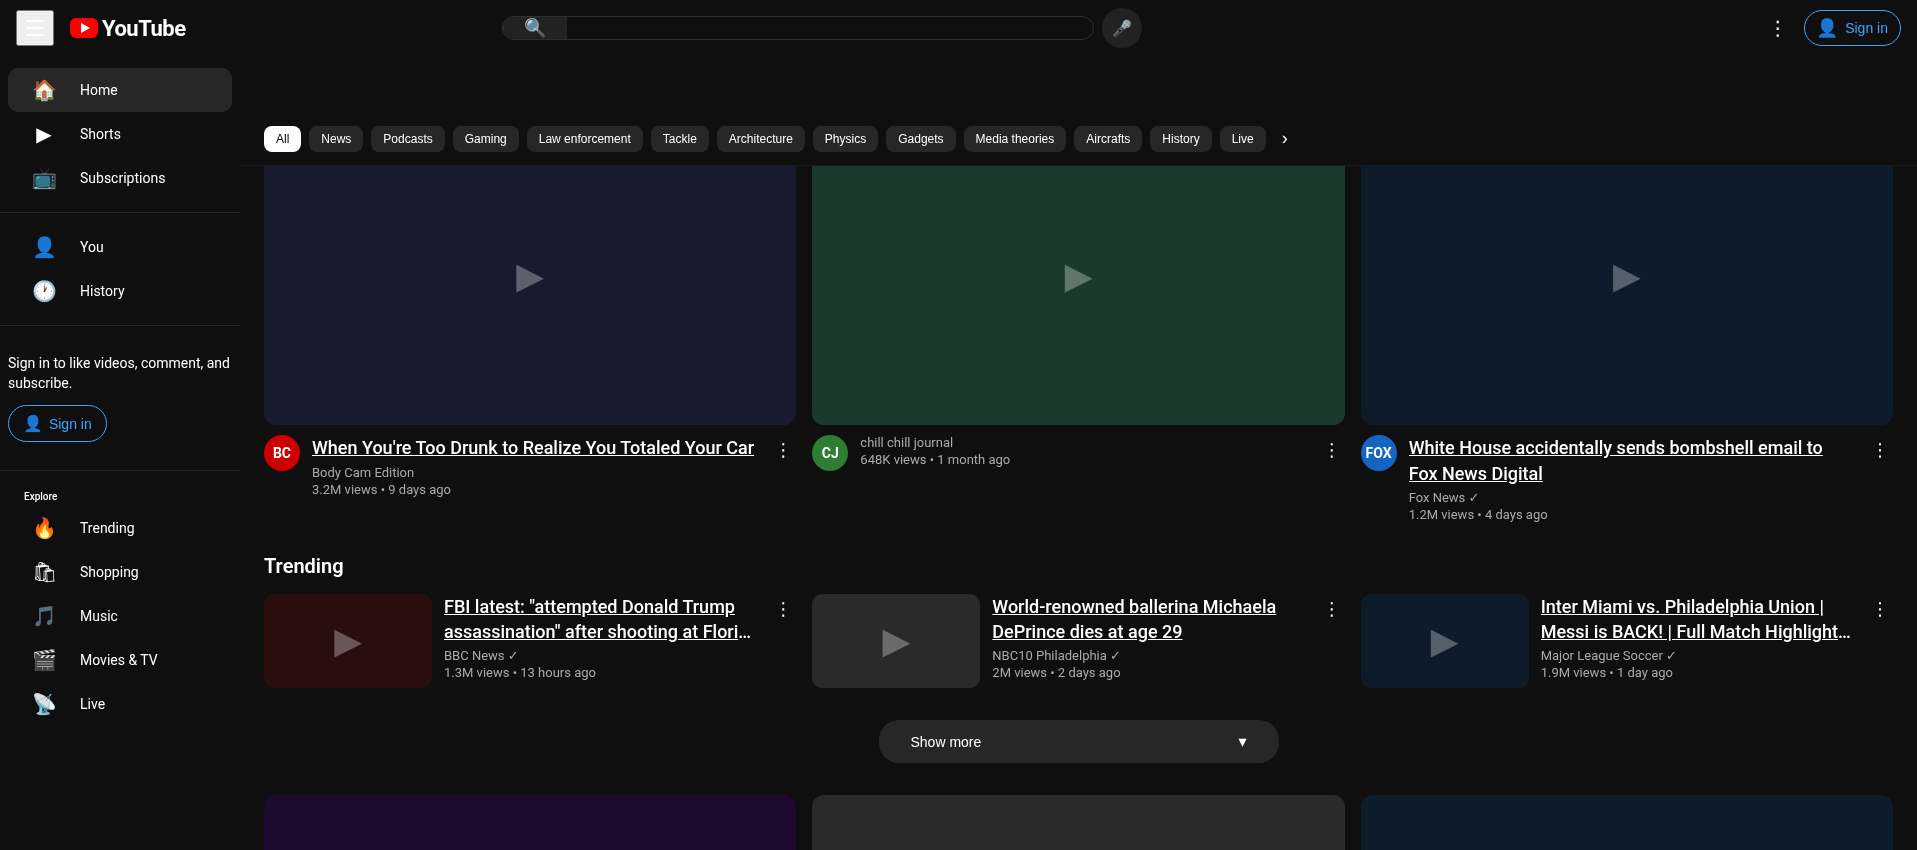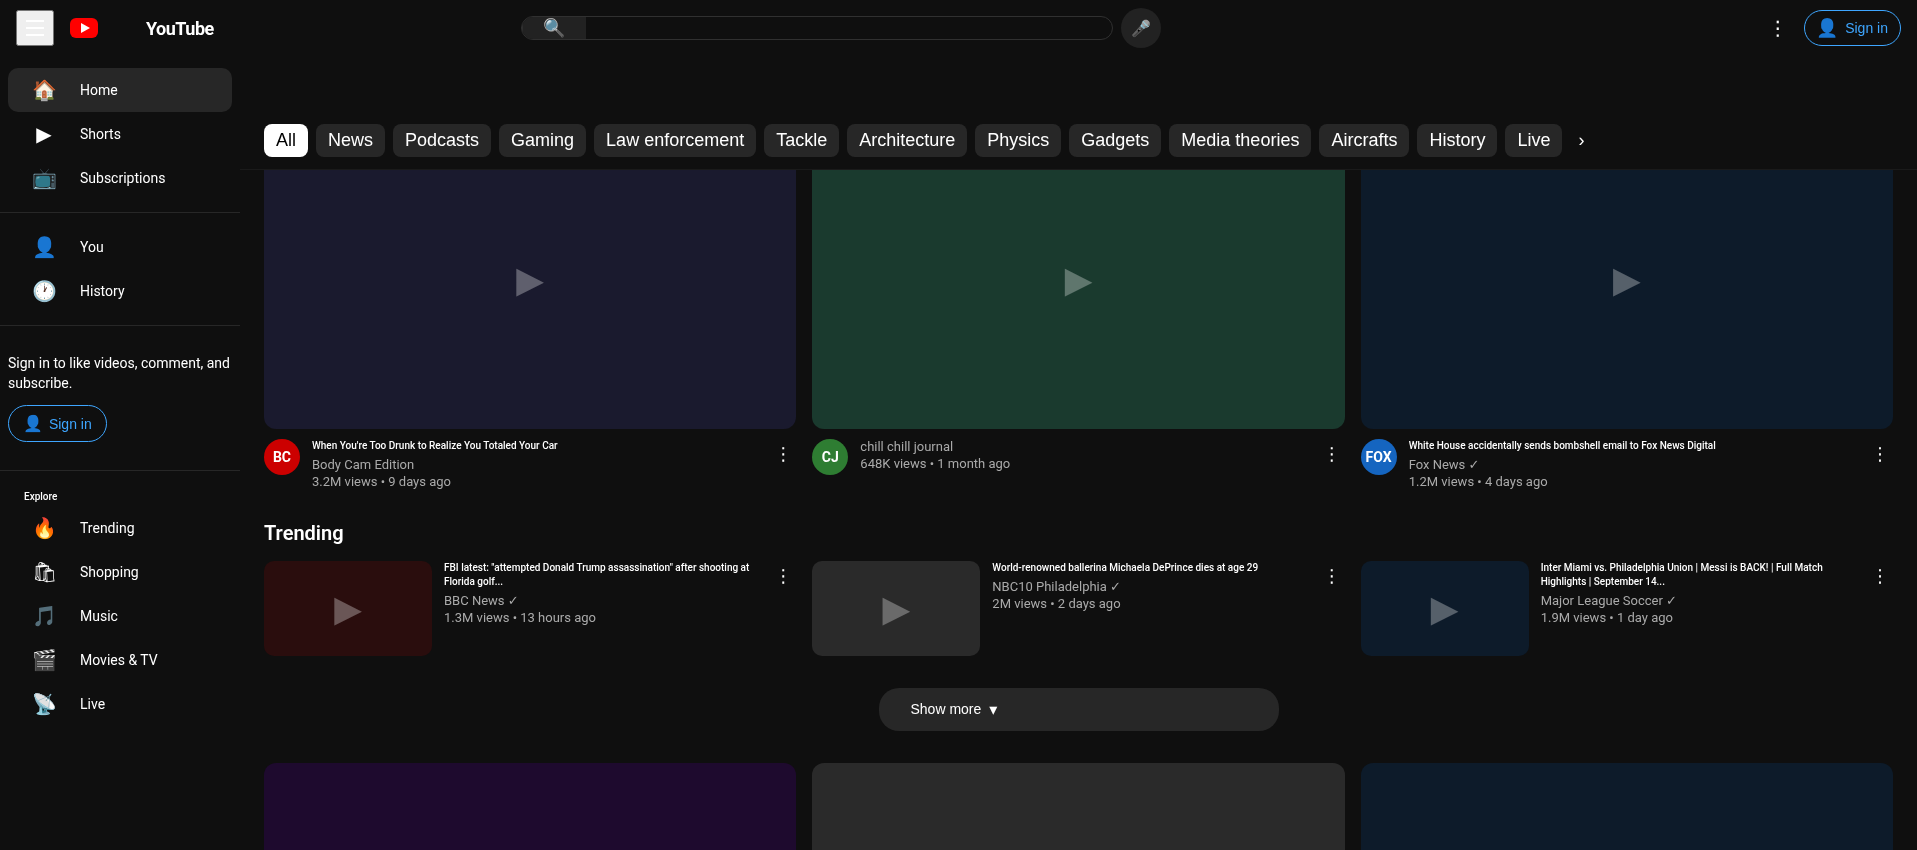--- a/index.html
+++ b/index.html
@@ -11,21 +11,21 @@
     .main-layout { display: flex; flex: 1; overflow: hidden; }
     .sidebar { width: 240px; min-width: 240px; background: #0f0f0f; overflow-y: auto; padding: 12px 0; }
     .content { flex: 1; overflow-y: auto; padding: 0; }
 
     
     .header-left { display: flex; align-items: center; gap: 16px; }
     .hamburger { display: flex; flex-direction: column; gap: 5px; cursor: pointer; padding: 8px; }
     .hamburger span { display: block; width: 18px; height: 2px; background: #fff; }
     .logo { display: flex; align-items: center; gap: 4px; cursor: pointer; }
     .logo-yt { width: 28px; height: 20px; }
-    .logo-text { color: #fff; font-size: 18px; font-weight: 700; letter-spacing: -0.5px; margin-left: 44px; }
+    .logo-text { color: #fff; font-size: 22px; font-weight: 700; letter-spacing: -0.5px; }
     .header-center { flex: 1; display: flex; align-items: center; gap: 8px; max-width: 640px; margin: 0 auto; }
     .search-bar { display: flex; flex: 1; border: 1px solid #303030; border-radius: 40px; overflow: hidden; }
     .search-input { flex: 1; background: #121212; border: none; outline: none; color: #fff; padding: 8px 16px; font-size: 16px; }
     .search-input::placeholder { color: #aaa; }
     .search-btn { background: #222; border: none; border-left: 1px solid #303030; color: #fff; padding: 0 20px; cursor: pointer; font-size: 18px; }
     .mic-btn { background: #222; border: none; border-radius: 50%; width: 40px; height: 40px; display: flex; align-items: center; justify-content: center; cursor: pointer; color: #fff; font-size: 16px; }
     .header-right { display: flex; align-items: center; gap: 8px; margin-left: auto; }
     .icon-btn { background: transparent; border: none; color: #fff; font-size: 20px; cursor: pointer; padding: 8px; border-radius: 50%; }
     .sign-in-btn { display: flex; align-items: center; gap: 6px; border: 1px solid #3ea6ff; border-radius: 20px; padding: 6px 12px; color: #3ea6ff; background: transparent; cursor: pointer; font-size: 14px; font-weight: 500; }
 
@@ -35,47 +35,47 @@
     .sidebar-icon { font-size: 20px; width: 24px; text-align: center; }
     .sidebar-label { font-size: 14px; }
     .sidebar-divider { border: none; border-top: 1px solid #272727; margin: 12px 0; }
     .sidebar-signin-box { padding: 16px 8px; }
     .sidebar-signin-text { font-size: 14px; color: #fff; line-height: 1.4; margin-bottom: 12px; }
     .sidebar-signin-btn { display: flex; align-items: center; gap: 6px; border: 1px solid #3ea6ff; border-radius: 20px; padding: 8px 14px; color: #3ea6ff; background: transparent; cursor: pointer; font-size: 14px; }
     .explore-label { padding: 8px 24px 4px; font-size: 10px; font-weight: 500; color: #fff; }
 
     
     .filter-bar { display: flex; align-items: center; gap: 8px; padding: 12px 24px; overflow-x: hidden; background: #0f0f0f; position: sticky; top: 56px; z-index: 99; border-bottom: 1px solid #1a1a1a; }
-    .filter-chip { padding: 6px 12px; border-radius: 8px; background: #272727; color: #fff; font-size: 18px; cursor: pointer; white-space: nowrap; border: none; }
+    .filter-chip { padding: 6px 12px; border-radius: 8px; background: #272727; color: #fff; font-size: 12px; cursor: pointer; white-space: nowrap; border: none; }
     .filter-chip.active { background: #fff; color: #000; }
     .filter-arrow { background: transparent; border: none; color: #fff; font-size: 18px; cursor: pointer; padding: 4px 8px; }
 
     
     .section { padding: 16px 24px; }
     .section-title { font-size: 20px; font-weight: 600; margin-bottom: 16px; }
 
     .videos-grid { display: grid; grid-template-columns: repeat(3, 1fr); gap: 16px; }
     .video-card { cursor: pointer; }
     .video-thumb { width: 100%; aspect-ratio: 16/9; background: #272727; border-radius: 12px; overflow: hidden; position: relative; margin-bottom: 10px; display: flex; align-items: center; justify-content: center; }
     .video-info { display: flex; gap: 12px; }
     .channel-avatar { width: 36px; height: 36px; border-radius: 50%; background: #555; flex-shrink: 0; display: flex; align-items: center; justify-content: center; font-size: 14px; font-weight: bold; color: #fff; overflow: hidden; }
     .video-details { flex: 1; }
-    .video-title { font-size: 10px; font-weight: 500; line-height: 1.4; margin-bottom: 4px; display: -webkit-box; -webkit-line-clamp: 2; -webkit-box-orient: vertical; overflow: hidden; }
+    .video-title { font-size: 18px; font-weight: 500; line-height: 1.4; margin-bottom: 4px; display: -webkit-box; -webkit-line-clamp: 2; -webkit-box-orient: vertical; overflow: hidden; text-decoration: underline; }
     .video-channel { font-size: 13px; color: #aaa; margin-bottom: 2px; }
     .video-meta { font-size: 13px; color: #aaa; }
     .video-more { background: transparent; border: none; color: #fff; font-size: 18px; cursor: pointer; padding: 4px; align-self: flex-start; flex-shrink: 0; }
 
     
     .trending-list { display: grid; grid-template-columns: repeat(3, 1fr); gap: 16px; }
     .trending-item { display: flex; gap: 12px; cursor: pointer; }
     .trending-thumb { width: 168px; min-width: 168px; aspect-ratio: 16/9; background: #272727; border-radius: 10px; overflow: hidden; display: flex; align-items: center; justify-content: center; }
 
     
     .show-more-container { display: flex; justify-content: center; padding: 16px; }
-    .show-more-btn { display: flex; align-items: center; gap: 8px; background: #272727; border: none; color: #fff; padding: 12px 32px; border-radius: 20px; font-size: 14px; cursor: pointer; min-width: 400px; justify-content: flex-start; }
+    .show-more-btn { display: flex; align-items: center; gap: 8px; background: #272727; border: none; color: #fff; padding: 12px 32px; border-radius: 20px; font-size: 14px; cursor: pointer; min-width: 400px; justify-content: space-between; }
 
     
     .thumb-dark { background: #1a1a2e; }
     .thumb-green { background: #1a3a2e; }
     .thumb-blue { background: #0d1b2a; }
     .thumb-red { background: #2a0d0d; }
     .thumb-gray { background: #2a2a2a; }
     .thumb-purple { background: #1e0a2e; }
 
     

